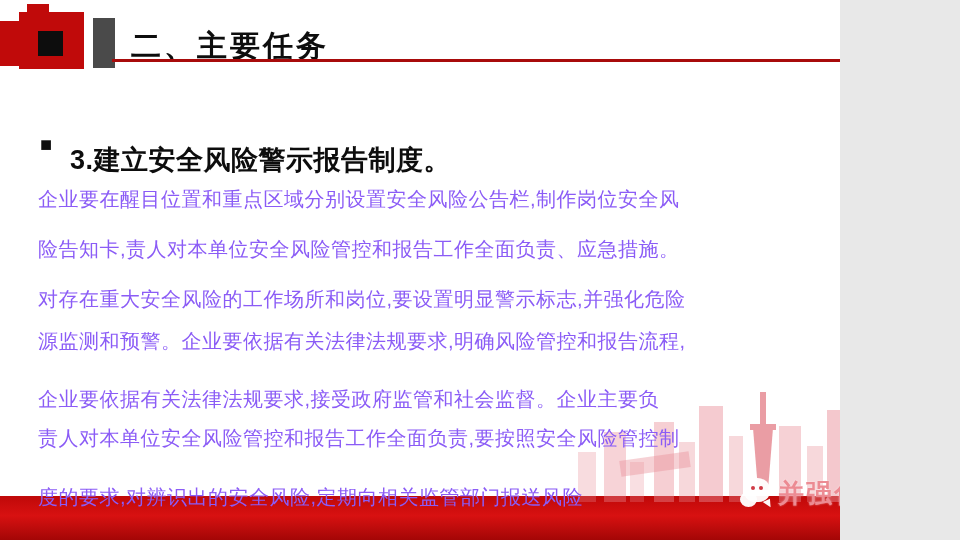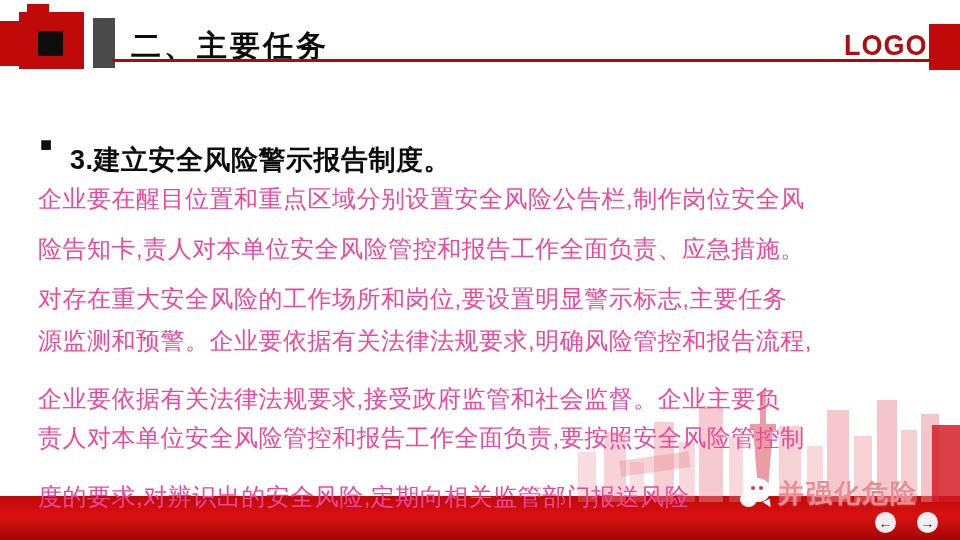--- a/index.html
+++ b/index.html
@@ -1,17 +1,17 @@
 <!DOCTYPE html>
 <html><head>
 <meta charset="utf-8">
 <style>
   html,body{margin:0;padding:0;background:#e8e8e8;}
   .slide{
-    position:relative;width:960px;height:540px;background:#ffffff;
+    position:relative;width:840px;height:540px;background:#ffffff;
     overflow:hidden;font-family:"Liberation Sans","DejaVu Sans",sans-serif;
   }
   
   .deco{position:absolute;background:#c00a0a;}
   .deco-left-bar{left:0;top:21px;width:19px;height:45px;}
   .deco-main{left:19px;top:12px;width:65px;height:57px;}
   .deco-tab{left:27px;top:4px;width:22px;height:11px;}
   .deco-black-square{position:absolute;left:38px;top:31px;width:25px;height:25px;background:#0d0d0d;}
   .deco-gray-bar{position:absolute;left:93px;top:18px;width:22px;height:50px;background:#4a4a4a;}
   .page-title{
@@ -24,21 +24,21 @@
     color:#ae0e10;letter-spacing:1px;transform:scaleY(1.08);
   }
   .corner-square{position:absolute;left:929px;top:24px;width:31px;height:46px;background:#c00a0a;}
   
   .section-row{position:absolute;left:40px;top:110px;display:flex;align-items:center;}
   .section-bullet{font-size:20px;color:#0d0d0d;margin-right:18px;line-height:34px;}
   .section-heading{font-size:27px;font-weight:bold;color:#0d0d0d;white-space:nowrap;letter-spacing:0.5px;margin-top:32px;}
   
   .body-text{position:absolute;left:38px;top:0;z-index:6;}
   .body-line{
-    position:absolute;left:0;white-space:nowrap;font-size:24px;color:#ec4899;
+    position:absolute;left:0;white-space:nowrap;font-size:20px;color:#8b5cf6;
     letter-spacing:0.5px;line-height:32px;
   }
   
   .bottom-bar{
     position:absolute;left:0;top:496px;width:960px;height:44px;z-index:4;
     background:linear-gradient(180deg,#bf0909 0%,#d81111 45%,#a30606 100%);
   }
   .skyline{position:absolute;left:560px;top:380px;width:400px;height:160px;z-index:5;pointer-events:none;}
   
   .watermark{position:absolute;left:740px;top:476px;z-index:8;display:flex;align-items:center;}
@@ -91,21 +91,21 @@
   <div class="corner-square"></div>
 
   <div class="section-row">
     <span class="section-bullet">■</span>
     <span class="section-heading">3.建立安全风险警示报告制度。</span>
   </div>
 
   <div class="body-text">
     <div class="body-line" style="top:183px">企业要在醒目位置和重点区域分别设置安全风险公告栏,制作岗位安全风</div>
     <div class="body-line" style="top:233px">险告知卡,责人对本单位安全风险管控和报告工作全面负责、应急措施。</div>
-    <div class="body-line" style="top:283px">对存在重大安全风险的工作场所和岗位,要设置明显警示标志,主要任务</div>
+    <div class="body-line" style="top:283px">对存在重大安全风险的工作场所和岗位,要设置明显警示标志,并强化危险</div>
     <div class="body-line" style="top:325px">源监测和预警。企业要依据有关法律法规要求,明确风险管控和报告流程,</div>
     <div class="body-line" style="top:383px">企业要依据有关法律法规要求,接受政府监管和社会监督。企业主要负</div>
     <div class="body-line" style="top:422px">责人对本单位安全风险管控和报告工作全面负责,要按照安全风险管控制</div>
     <div class="body-line" style="top:481px">度的要求,对辨识出的安全风险,定期向相关监管部门报送风险</div>
   </div>
 
   <div class="bottom-bar"></div>
 
   <svg class="skyline" viewBox="0 0 400 160">
     <g fill="#e98c96">

